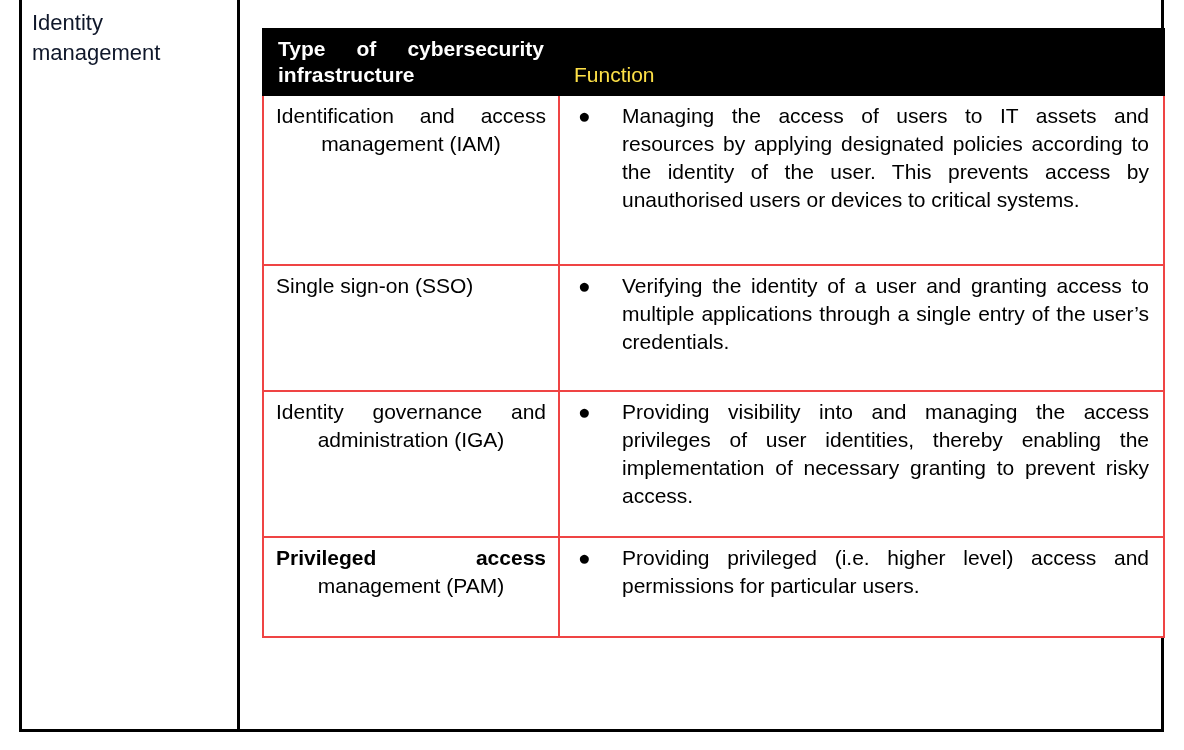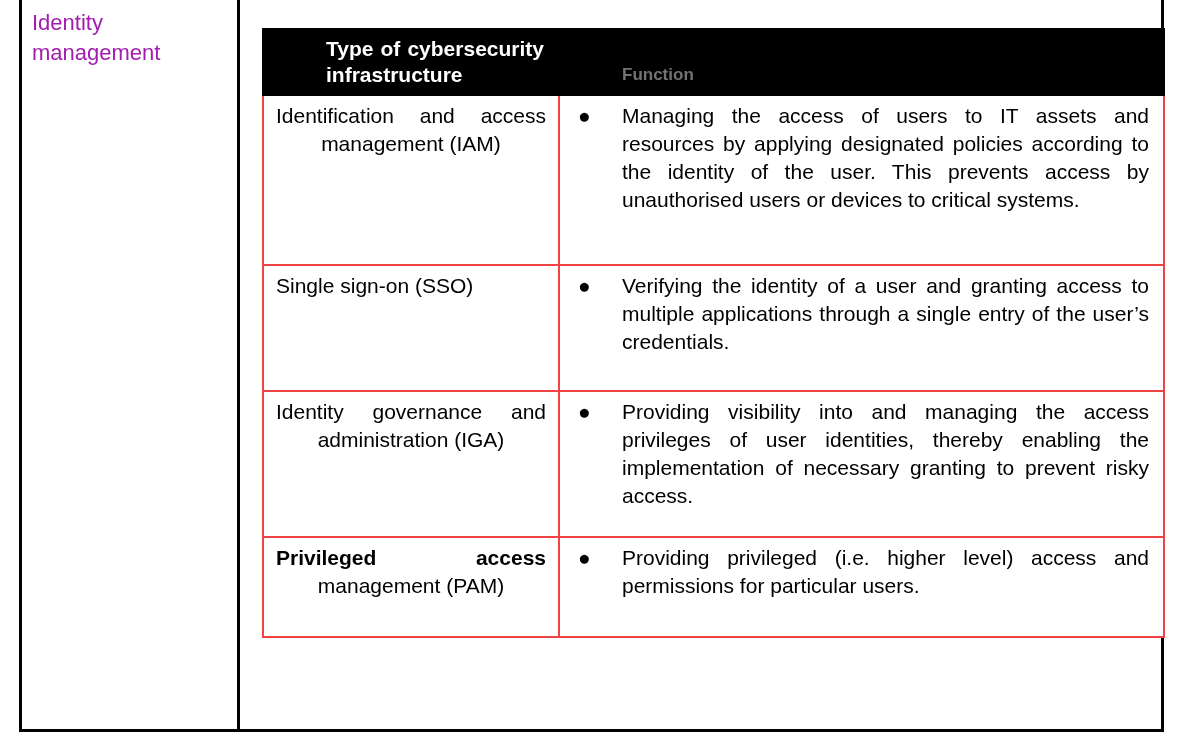--- a/index.html
+++ b/index.html
@@ -49,21 +49,21 @@
   .outer-cell-right {
     box-sizing: border-box;
     flex: 1 1 auto;
     padding: 8px 12px 0 22px;
     position: relative;
   }
 
   .category-label {
     font-size: 22px;
     line-height: 30px;
-    color: #a21caf;
+    color: #0f172a;
     white-space: pre-line;
   }
 
   .intro-paragraph {
     font-size: 22px;
     line-height: 31px;
     color: #000;
     margin: 0 0 0 0;
     text-align: left;
     max-width: 890px;
@@ -89,44 +89,43 @@
     padding: 0;
   }
 
   
   .inner-head td {
     background: #000000;
     color: #ffffff;
     border: 2px solid #000;
     height: 58px;
     vertical-align: bottom;
-    padding-left: 48px;
   }
 
   .head-type {
     font-size: 21px;
     font-weight: bold;
     line-height: 26px;
     text-align: justify;
     text-align-last: justify;
     padding: 6px 14px 6px 14px;
     color: #ffffff;
   }
   .head-type span.l2 {
     display: block;
     text-align: left;
     text-align-last: left;
   }
 
   .head-function {
-    font-size: 17px;
-    font-weight: bold;
+    font-size: 21px;
+    font-weight: normal;
     line-height: 26px;
     padding: 0 0 6px 14px;
-    color: #737373;
+    color: #fde047;
   }
 
   
   .col-type {
     width: 296px;
   }
   .col-function {
     width: 605px;
   }
 

